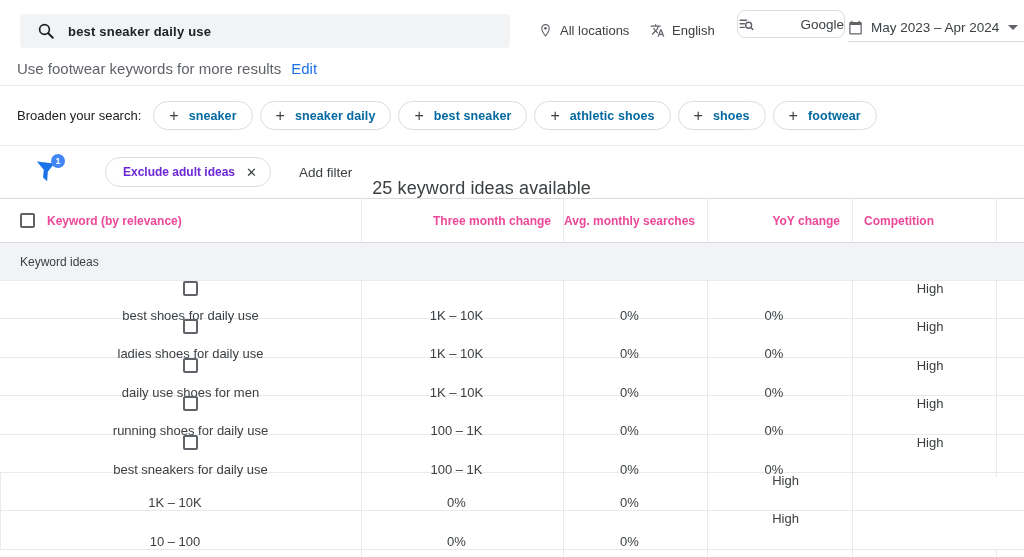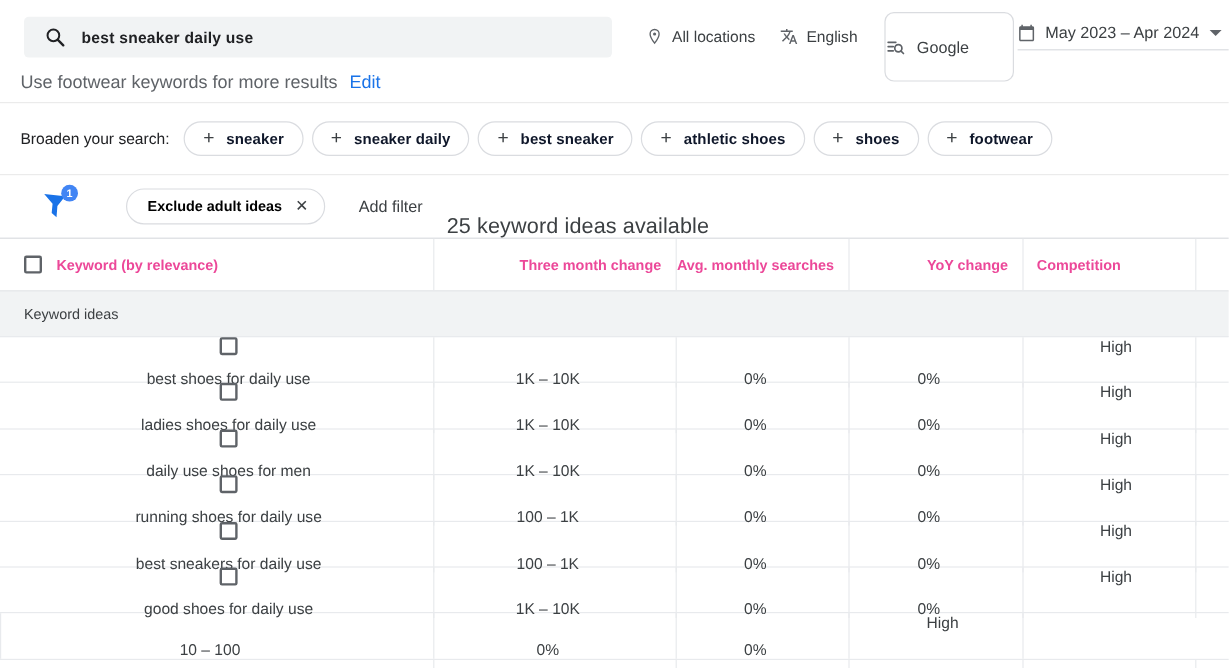--- a/index.html
+++ b/index.html
@@ -10,23 +10,23 @@
   .topbar { position:relative; height:52px; }
   .searchbox { position:absolute; left:20px; top:14px; width:490px; height:34px;
     background:#f1f3f4; border-radius:4px; display:flex; align-items:center;
     padding-left:17px; gap:13px; }
   .searchbox input { border:none; outline:none; background:transparent; flex:1;
     font-family:inherit; font-size:13px; font-weight:bold; color:#202124; letter-spacing:.2px; }
   .ctrl { position:absolute; display:flex; align-items:center; gap:7px;
     font-size:13px; color:#3c4043; cursor:pointer; }
   .ctrl-location { left:538px; top:23px; }
   .ctrl-language { left:650px; top:23px; }
-  .network-btn { position:absolute; left:737px; top:10px; width:108px; height:58px;
+  .network-btn { position:absolute; left:737px; top:10px; width:108px; height:28px;
     border:1px solid #dadce0; border-radius:8px; background:#fff; display:flex;
-    align-items:center; justify-content:flex-start; gap:9px; font-size:13.5px; color:#3c4043;
+    align-items:center; justify-content:space-between; gap:9px; font-size:13.5px; color:#3c4043;
     cursor:pointer; }
   .date-group { position:absolute; left:848px; top:14px; width:176px; height:28px;
     display:flex; align-items:center; gap:8px; font-size:13.5px; color:#3c4043;
     border-bottom:1px solid #dadce0; cursor:pointer; }
   .caret-down { width:0; height:0; border-left:5px solid transparent;
     border-right:5px solid transparent; border-top:5px solid #5f6368; margin-left:auto;
     margin-right:6px; }
 
   
   .subheader { height:33px; padding-left:17px; display:flex; align-items:center;
@@ -34,32 +34,32 @@
   .edit-link { color:#1a73e8; cursor:pointer; }
 
   
   .broaden-row { height:60px; border-top:1px solid #ebebeb; display:flex;
     align-items:center; padding-left:17px; gap:12px; }
   .broaden-label { font-size:13px; color:#202124; }
   .chips { display:flex; gap:7px; }
   .chip { height:29px; border:1px solid #dadce0; border-radius:16px; background:#fff;
     display:flex; align-items:center; gap:10px; padding:0 15px; cursor:pointer; }
   .chip .plus { font-size:16px; font-weight:400; color:#3c4043; line-height:1; }
-  .chip .chip-label { font-size:12.5px; font-weight:bold; color:#0f172a; letter-spacing:.1px; }
+  .chip .chip-label { font-size:12.5px; font-weight:bold; color:#0369a1; letter-spacing:.1px; }
 
   
   .filter-row { height:53px; border-top:1px solid #ebebeb; display:flex; align-items:center; }
   .funnel-wrap { position:relative; margin-left:35px; width:24px; height:26px; cursor:pointer; }
   .badge { position:absolute; top:-5px; right:-6px; width:14px; height:14px;
     border-radius:50%; background:#4285f4; color:#fff; font-size:9px; font-weight:bold;
     display:flex; align-items:center; justify-content:center; }
   .filter-chip { margin-left:46px; height:30px; border:1px solid #dadce0;
     border-radius:16px; display:flex; align-items:center; gap:11px; padding:0 13px 0 17px;
     cursor:pointer; }
-  .filter-chip .fc-label { font-size:12px; font-weight:bold; color:#000000; }
+  .filter-chip .fc-label { font-size:12px; font-weight:bold; color:#6d28d9; }
   .filter-chip .fc-close { font-size:13px; color:#3c4043; cursor:pointer; }
   .add-filter { margin-left:28px; font-size:13.5px; color:#3c4043; cursor:pointer; }
   .result-summary { margin-left:20px; font-size:18px; color:#3c4043; letter-spacing:.1px;margin-top:32px; }
 
   
   .ktable { border-top:1px solid #dadce0; }
   .grid-row { display:grid; grid-template-columns:361px 202px 144px 145px 144px 1fr; }
   .t-header { height:44px; border-bottom:1px solid #dadce0; }
   .t-header .cell { font-size:12px; font-weight:bold; color:#ec4899; }
   .cell { display:flex; align-items:center; height:100%; }
@@ -252,24 +252,20 @@
       <span class="checkbox"></span>
       <span class="kw-text">best sneakers for daily use</span>
     </div>
     <div class="cell num">100 – 1K</div>
     <div class="cell num">0%</div>
     <div class="cell num">0%</div>
     <div class="cell comp">High</div>
     <div class="cell tail"></div>
   </div>
       <div class="grid-row t-row">
-    <div class="cell first">
-      <span class="checkbox"></span>
-      <span class="kw-text">good shoes for daily use</span>
-    </div>
     <div class="cell num">1K – 10K</div>
     <div class="cell num">0%</div>
     <div class="cell num">0%</div>
     <div class="cell comp">High</div>
     <div class="cell tail"></div>
   </div>
       <div class="grid-row t-row">
     <div class="cell num">10 – 100</div>
     <div class="cell num">0%</div>
     <div class="cell num">0%</div>

